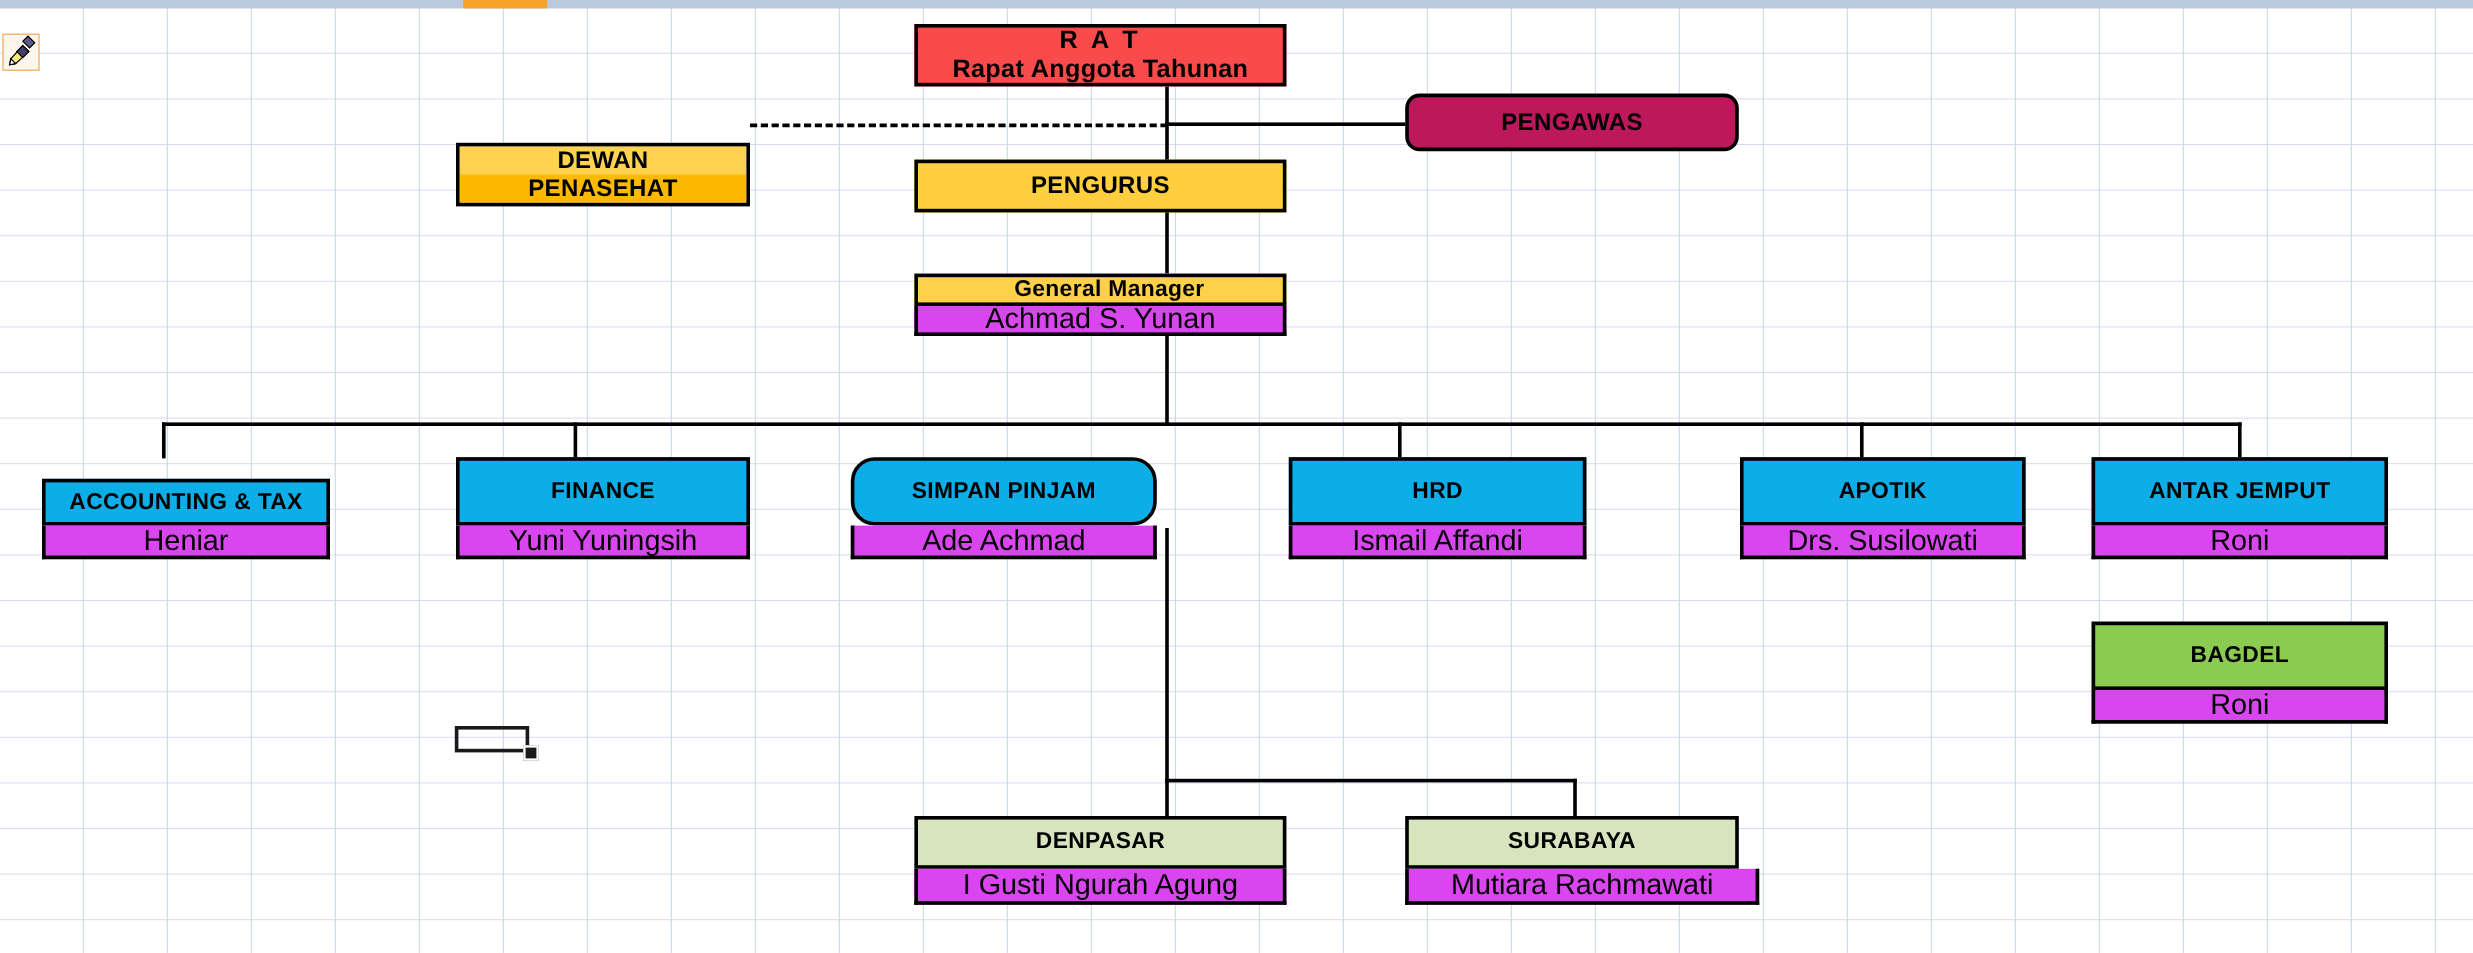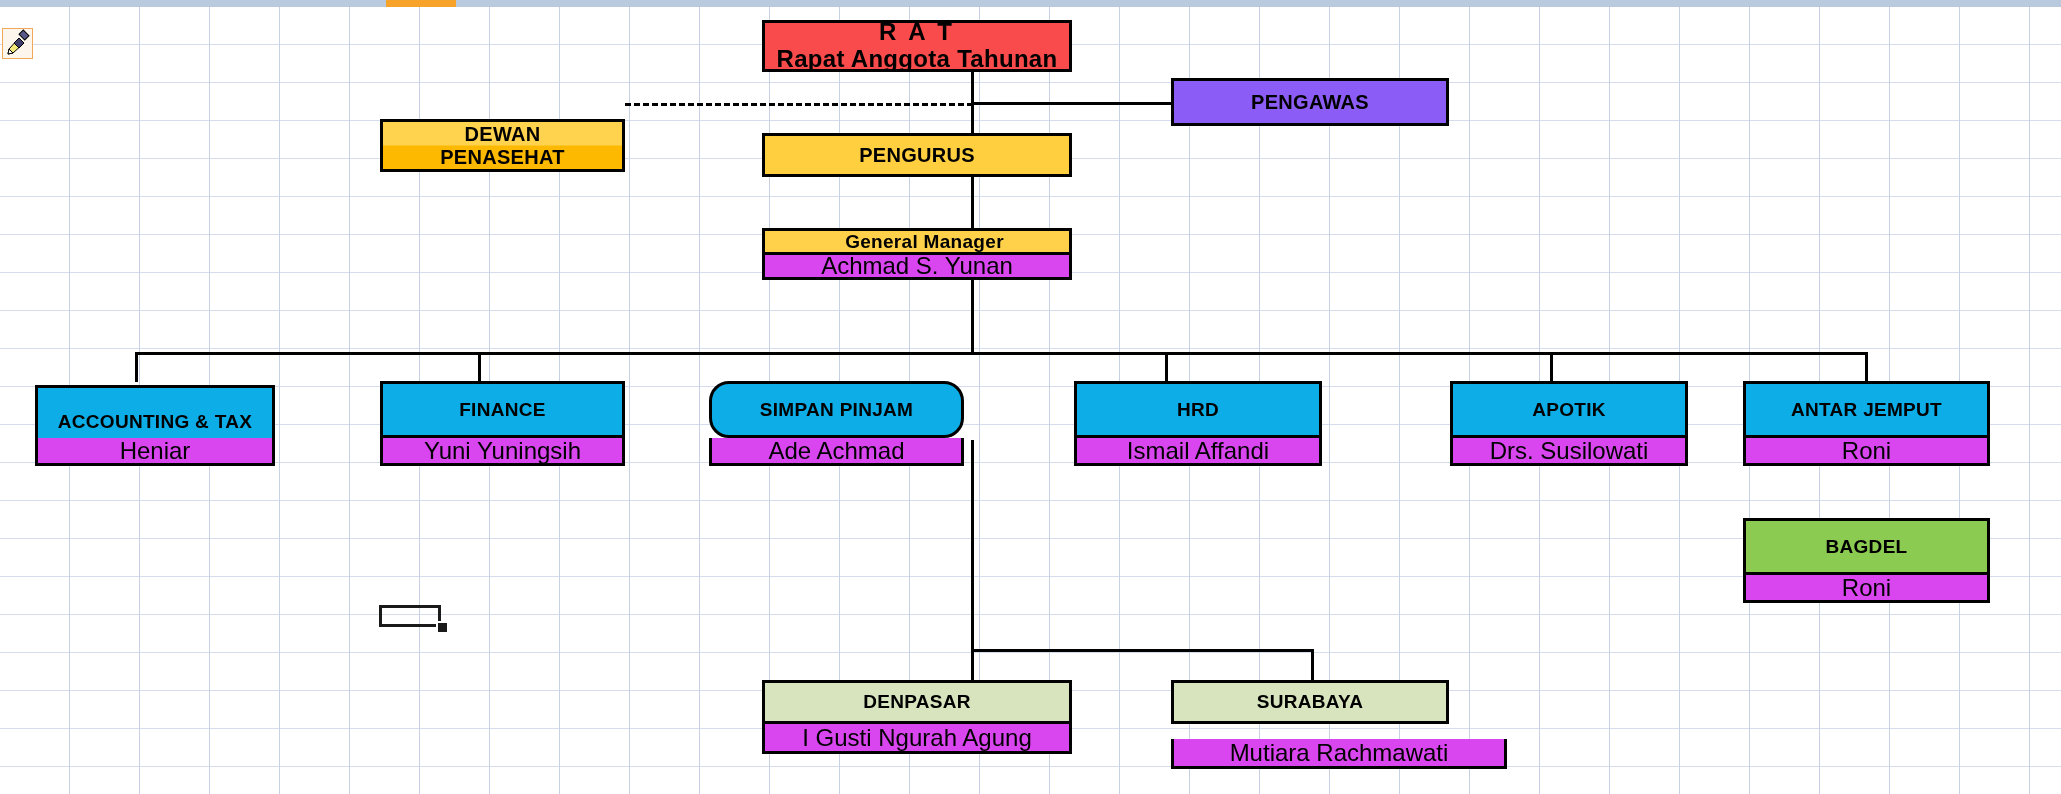--- a/index.html
+++ b/index.html
@@ -70,26 +70,26 @@
     display:flex;align-items:center;justify-content:center;
     text-align:center;color:#000000;font-weight:normal;
     font-size:24px;
   }
 
   
   .c-red   {background:#f94b4b;}
   .c-amber {background:linear-gradient(to bottom,#ffd34d 0%,#ffd34d 48%,#fcb900 52%,#fcb900 100%);margin-top:44px;}
   .c-yellow{background:#ffcf3f;}
   .c-gmhdr {background:#ffd14a;padding-left:15px;}
-  .c-lav   {background:#8b5cf6;}
+  .c-lav   {background:#be185d;border-radius:12px;}
   .c-cyan  {background:#0dade8;}
   .c-green {background:#8ccb51;}
   .c-sage  {background:#d7e4bd;}
 
-  .t-rat   {font-size:24px;}
+  .t-rat   {font-size:21px;}
   .t-rat .l1{letter-spacing:3px;}
   .t-std   {font-size:20px;}
   .t-dept  {font-size:19px;}
   .t-gm    {font-size:19px;}
 </style>
 </head>
 <body>
 
 <div id="sheet"></div>
 <div id="topbar"></div>
@@ -151,21 +151,21 @@
   <span>PENGURUS</span>
 </div>
 
 <div class="node c-gmhdr t-gm" style="left:762px;top:228px;width:310px;height:27px;">
   <span>General Manager</span>
 </div>
 <div class="namebox" style="left:762px;top:255px;width:310px;height:25px;">
   <span>Achmad S. Yunan</span>
 </div>
 
-<div class="node c-cyan t-dept" style="left:35px;top:385px;width:240px;height:74px;">
+<div class="node c-cyan t-dept" style="left:35px;top:399px;width:240px;height:39px;">
   <span>ACCOUNTING &amp; TAX</span>
 </div>
 <div class="namebox" style="left:35px;top:438px;width:240px;height:28px;">
   <span>Heniar</span>
 </div>
 
 <div class="node c-cyan t-dept" style="left:380px;top:381px;width:245px;height:57px;">
   <span>FINANCE</span>
 </div>
 <div class="namebox" style="left:380px;top:438px;width:245px;height:28px;">
@@ -210,15 +210,15 @@
 <div class="node c-sage t-dept" style="left:762px;top:680px;width:310px;height:44px;">
   <span>DENPASAR</span>
 </div>
 <div class="namebox" style="left:762px;top:724px;width:310px;height:30px;">
   <span>I Gusti Ngurah Agung</span>
 </div>
 
 <div class="node c-sage t-dept" style="left:1171px;top:680px;width:278px;height:44px;">
   <span>SURABAYA</span>
 </div>
-<div class="namebox" style="left:1171px;top:724px;width:336px;height:30px;margin-top:15px;">
+<div class="namebox" style="left:1171px;top:724px;width:295px;height:30px;">
   <span>Mutiara Rachmawati</span>
 </div>
 
 </body></html>

